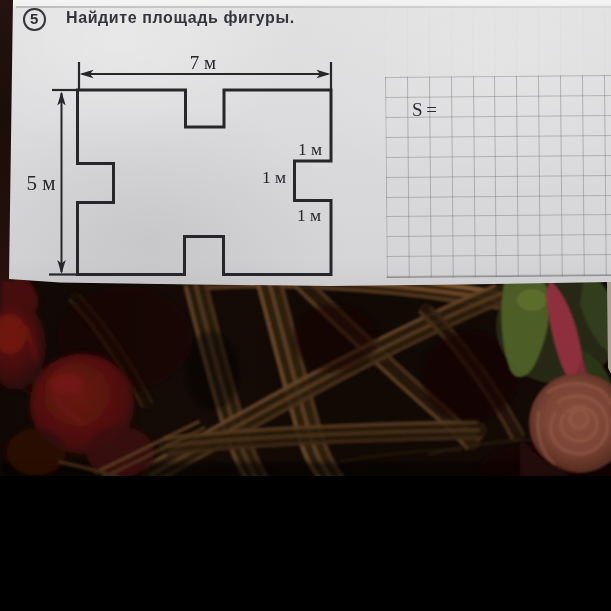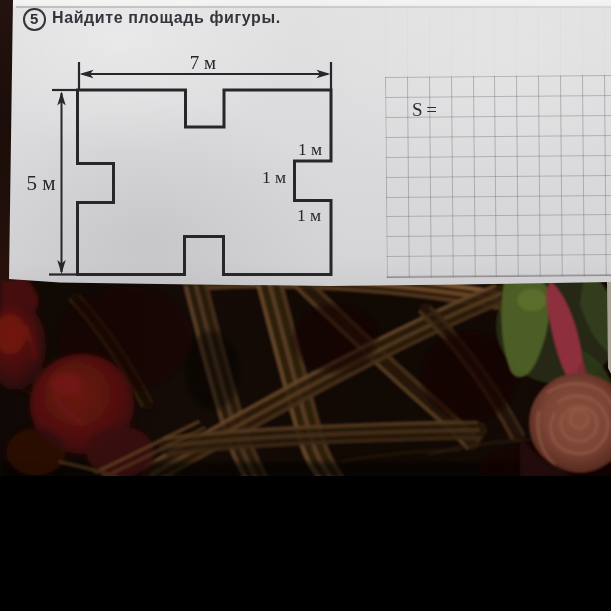--- a/index.html
+++ b/index.html
@@ -9,21 +9,21 @@
   background:
     linear-gradient(180deg,rgba(245,245,244,0.9) 0,rgba(245,245,244,0.75) 5px,rgba(245,245,244,0) 7px),
     radial-gradient(ellipse 260px 160px at 120px 40px, rgba(255,255,255,0.3), rgba(255,255,255,0) 70%),
     radial-gradient(ellipse 300px 200px at 500px 60px, rgba(255,255,255,0.18), rgba(255,255,255,0) 70%),
     radial-gradient(ellipse 280px 200px at 150px 240px, rgba(110,110,115,0.14), rgba(0,0,0,0) 70%),
     linear-gradient(180deg,#e1e1e2 0%,#dadadc 55%,#d5d5d7 90%,#cdcdcf 100%);
   clip-path:polygon(13px 0,611px 0,611px 282px,460px 284.5px,330px 286px,160px 284px,60px 282.5px,9px 279px);
 }
 #crease{position:absolute;left:16px;top:6px;width:595px;height:1.5px;background:linear-gradient(90deg,rgba(125,125,130,0.38),rgba(145,145,150,0.28) 60%,rgba(125,125,130,0.12));}
 #leftedge{position:absolute;left:0;top:0;width:15px;height:282px;background:linear-gradient(180deg,#241310,#1b0d09 40%,#200f0a 75%,#2a120c);}
-#title{position:absolute;left:52px;top:9px;font-size:16px;font-weight:bold;letter-spacing:0.6px;color:#34353b;}
+#title{position:absolute;left:66px;top:9px;font-size:16px;font-weight:bold;letter-spacing:0.6px;color:#34353b;}
 #c5{position:absolute;left:23px;top:8px;width:18.5px;height:18.5px;border:2.1px solid #35363c;border-radius:50%;color:#2e2f35;font-size:15px;font-weight:bold;text-align:center;line-height:18.5px;}
 #grid{position:absolute;left:385px;top:77px;width:226px;height:200px;transform:rotate(-0.5deg);transform-origin:0 0;
   background-image:
     repeating-linear-gradient(to right, rgba(112,106,110,0.42) 0 1px, rgba(0,0,0,0) 1px 21.9px),
     repeating-linear-gradient(to bottom, rgba(112,106,110,0.4) 0 1px, rgba(0,0,0,0) 1px 19.92px);
   border-bottom:1px solid rgba(112,106,110,0.45);
 }
 #ghost{position:absolute;left:385px;top:10px;width:226px;height:67px;opacity:0.22;
   background-image:repeating-linear-gradient(to right, rgba(120,115,118,0.18) 0 1px, rgba(0,0,0,0) 1px 21.9px);}
 #seq{position:absolute;left:412px;top:99px;font-family:"Liberation Serif",serif;font-size:19px;color:#2c2c36;}

